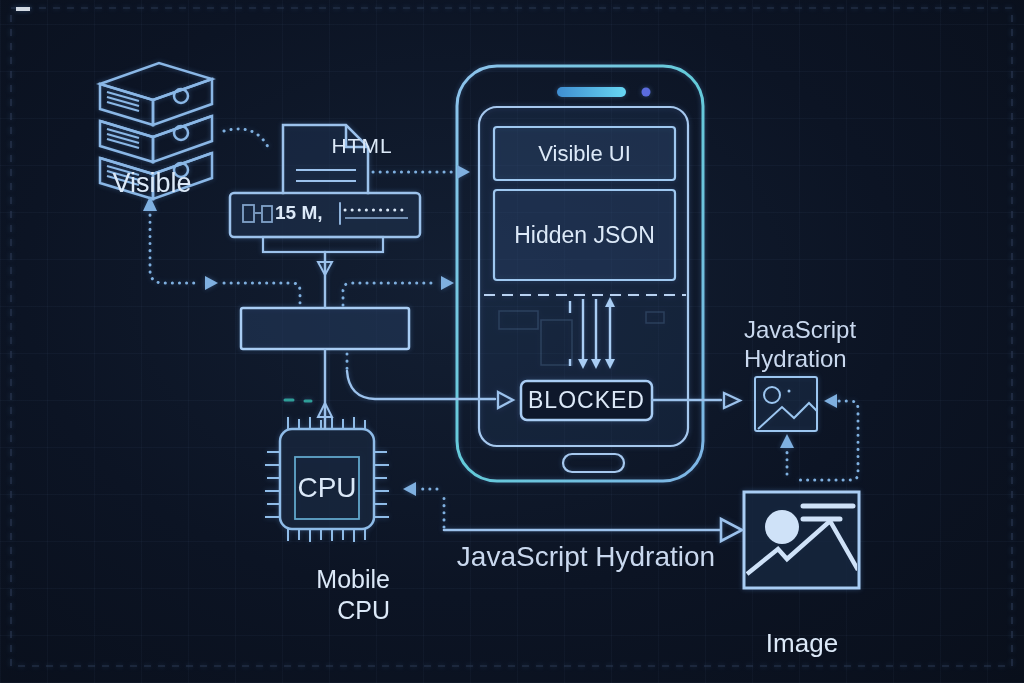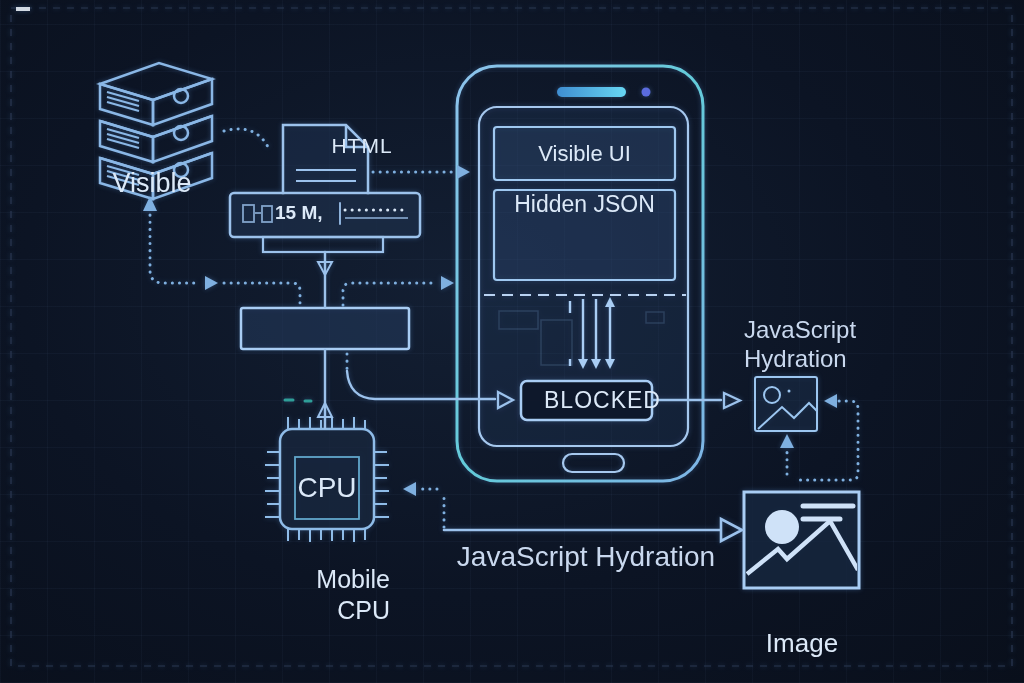--- a/index.html
+++ b/index.html
@@ -12,22 +12,22 @@
     font-family:"Liberation Sans", sans-serif;
   }
   .svg-layer{position:absolute;left:0;top:0;filter:drop-shadow(0 0 2.5px rgba(96,156,226,0.35));}
   .lbl{position:absolute;color:#dce9f8;-webkit-user-select:none;user-select:none;}
   .center{text-align:center;}
   .server-label{left:92px;top:168px;width:120px;font-size:27px;}
   .html-label{left:291px;top:134px;width:66px;font-size:21px;letter-spacing:1px;margin-left:38px;}
   .size-label{left:275px;top:202px;width:70px;font-size:19px;font-weight:bold;}
   .json-label{left:241px;top:308px;width:168px;height:41px;line-height:41px;font-size:24px;letter-spacing:2px;}
   .visible-label{left:494px;top:127px;width:181px;height:53px;line-height:53px;font-size:22px;border-radius:11px;}
-  .hidden-label{left:494px;top:190px;width:181px;height:90px;display:flex;flex-direction:row;justify-content:center;font-size:23px;line-height:29px;}
-  .blocked-label{left:537px;top:381px;width:131px;height:39px;line-height:39px;font-size:23px;letter-spacing:1px;}
+  .hidden-label{left:494px;top:190px;width:181px;height:90px;display:flex;flex-direction:column;justify-content:center;font-size:23px;line-height:29px;}
+  .blocked-label{left:521px;top:381px;width:131px;height:39px;line-height:39px;font-size:23px;letter-spacing:1px;}
   .cpu-label{left:295px;top:457px;width:64px;height:62px;line-height:62px;font-size:28px;}
   .mobilecpu-label{left:250px;top:564px;width:140px;font-size:25px;line-height:31px;text-align:right;}
   .hydr-right-label{left:736px;top:315px;width:130px;font-size:24px;line-height:29px;color:#c9d8ee;margin-left:8px;}
   .hydr-bottom-label{left:450px;top:541px;width:272px;font-size:28px;color:#c9d8ee;}
   .image-label{left:744px;top:628px;width:116px;font-size:26px;}
   .dot-line{stroke-dasharray:0.1 7;stroke-linecap:round;stroke-width:3;fill:none;}
   .solid{fill:none;stroke-linecap:round;}
 </style>
 </head>
 <body>

